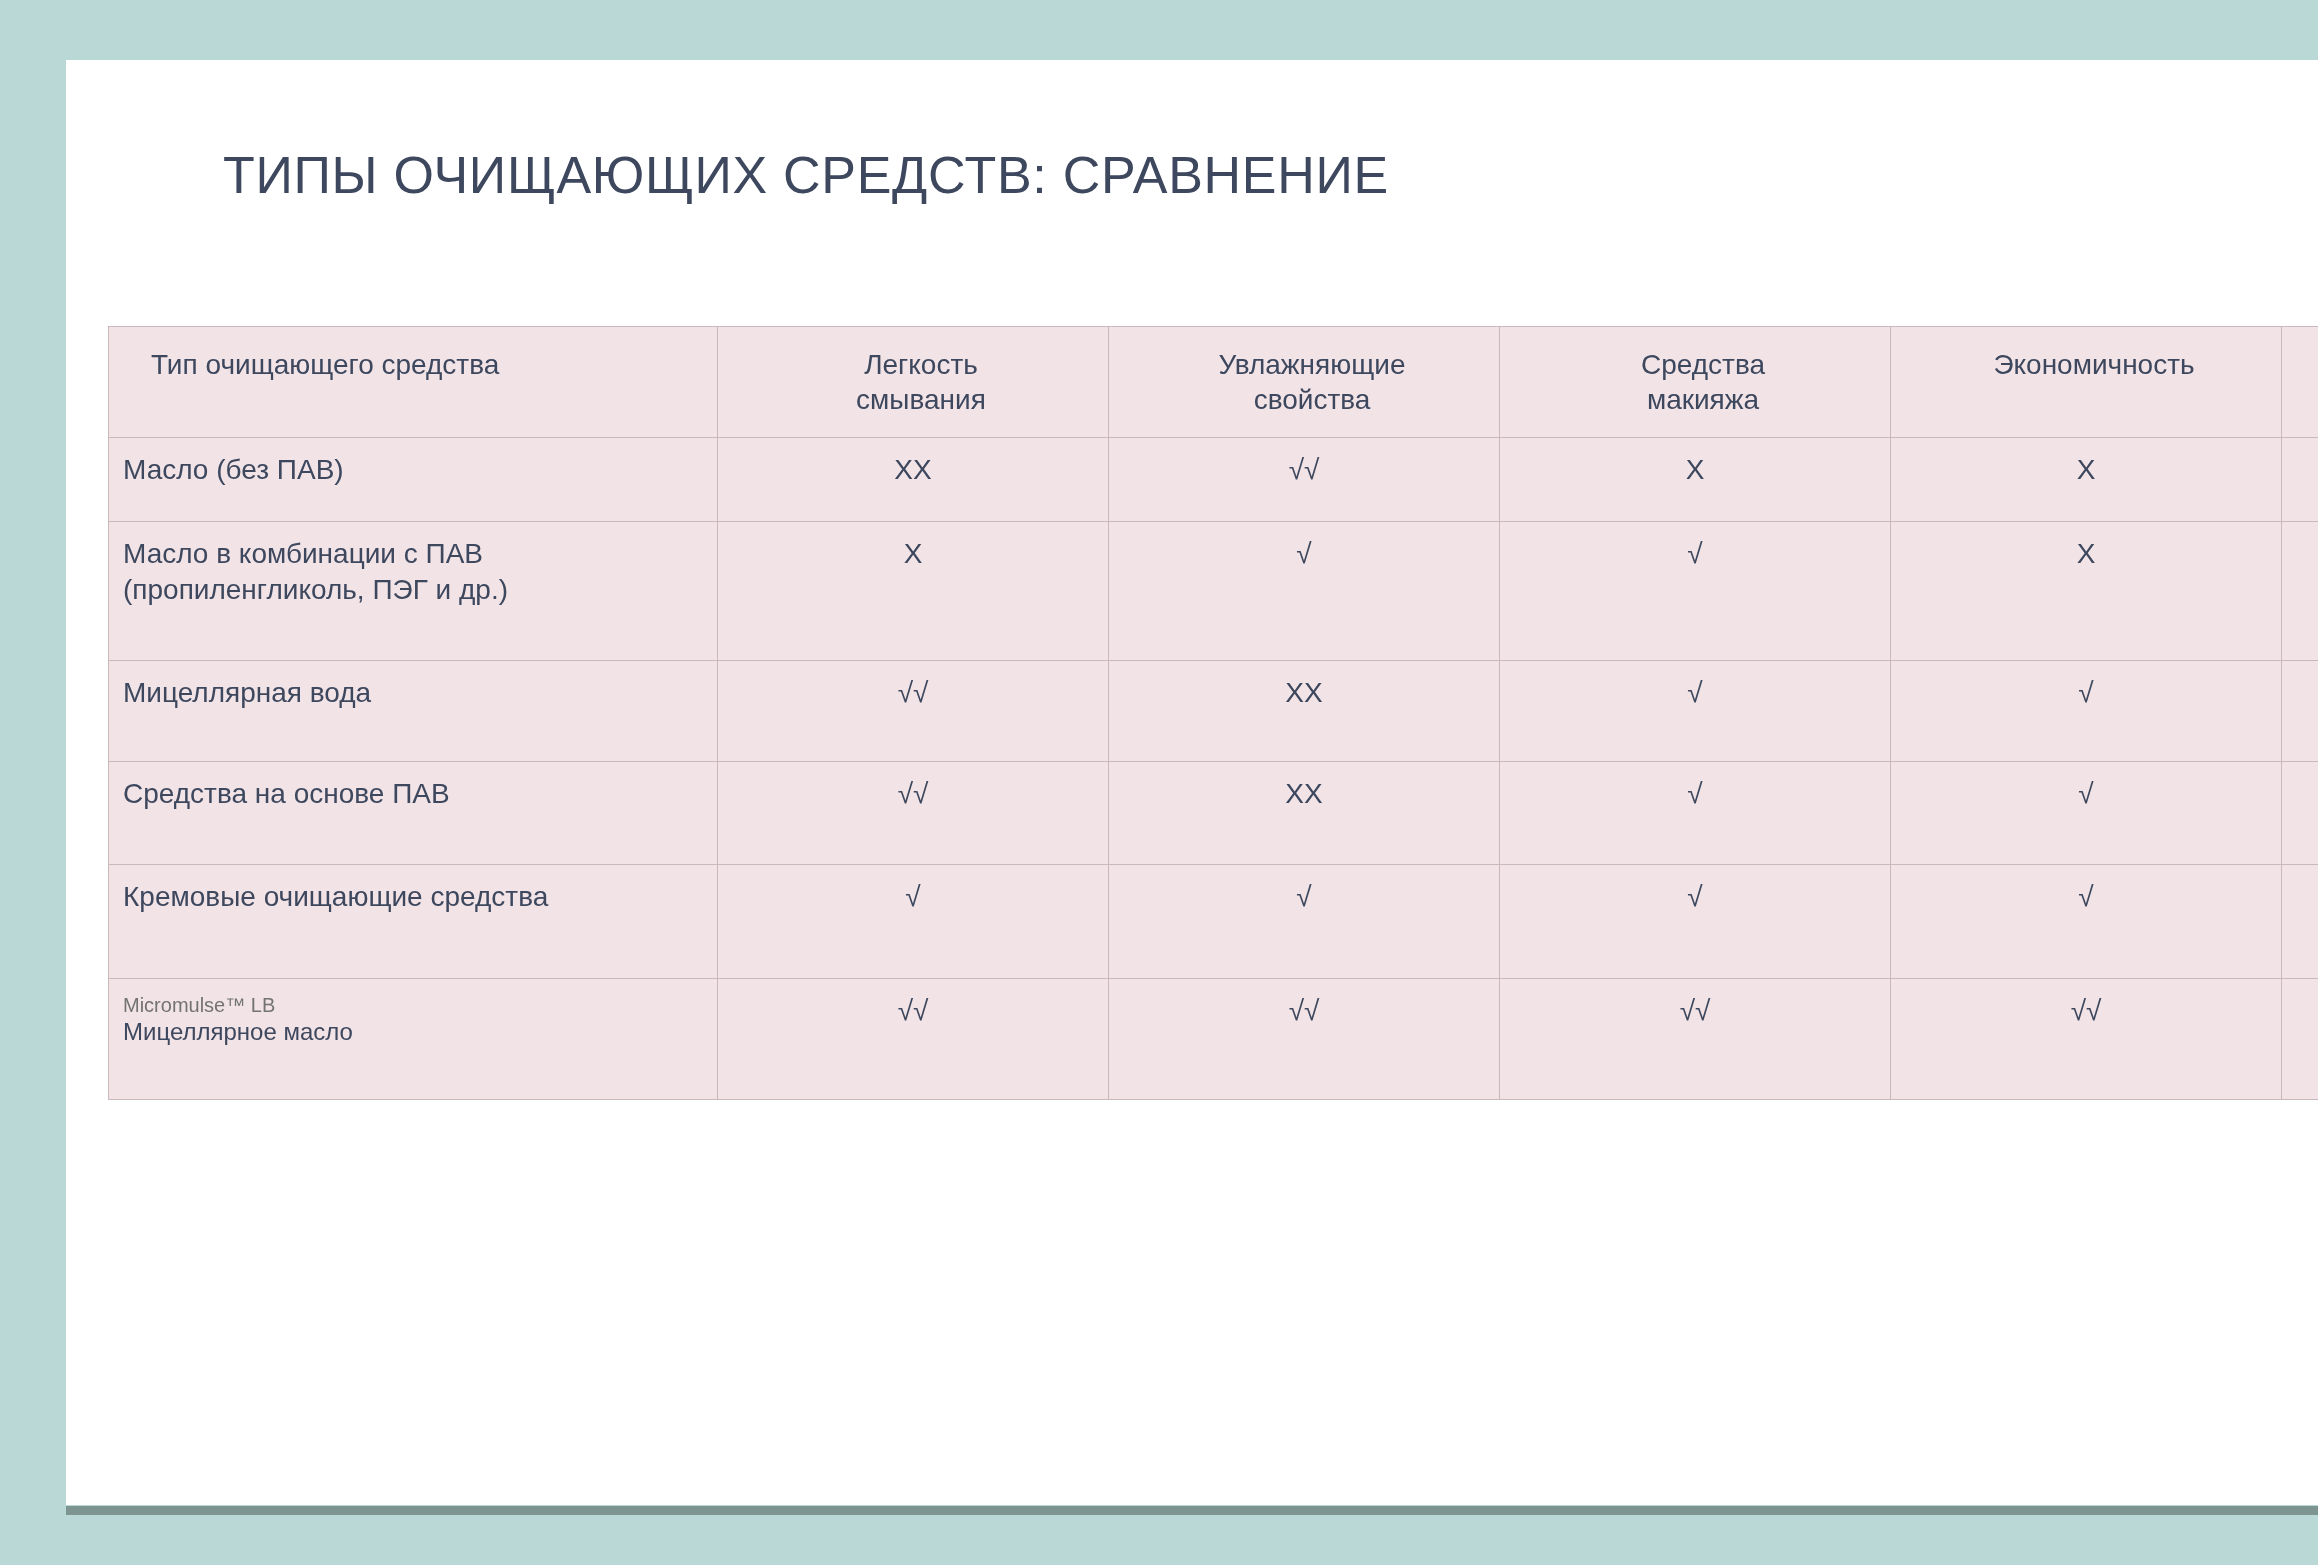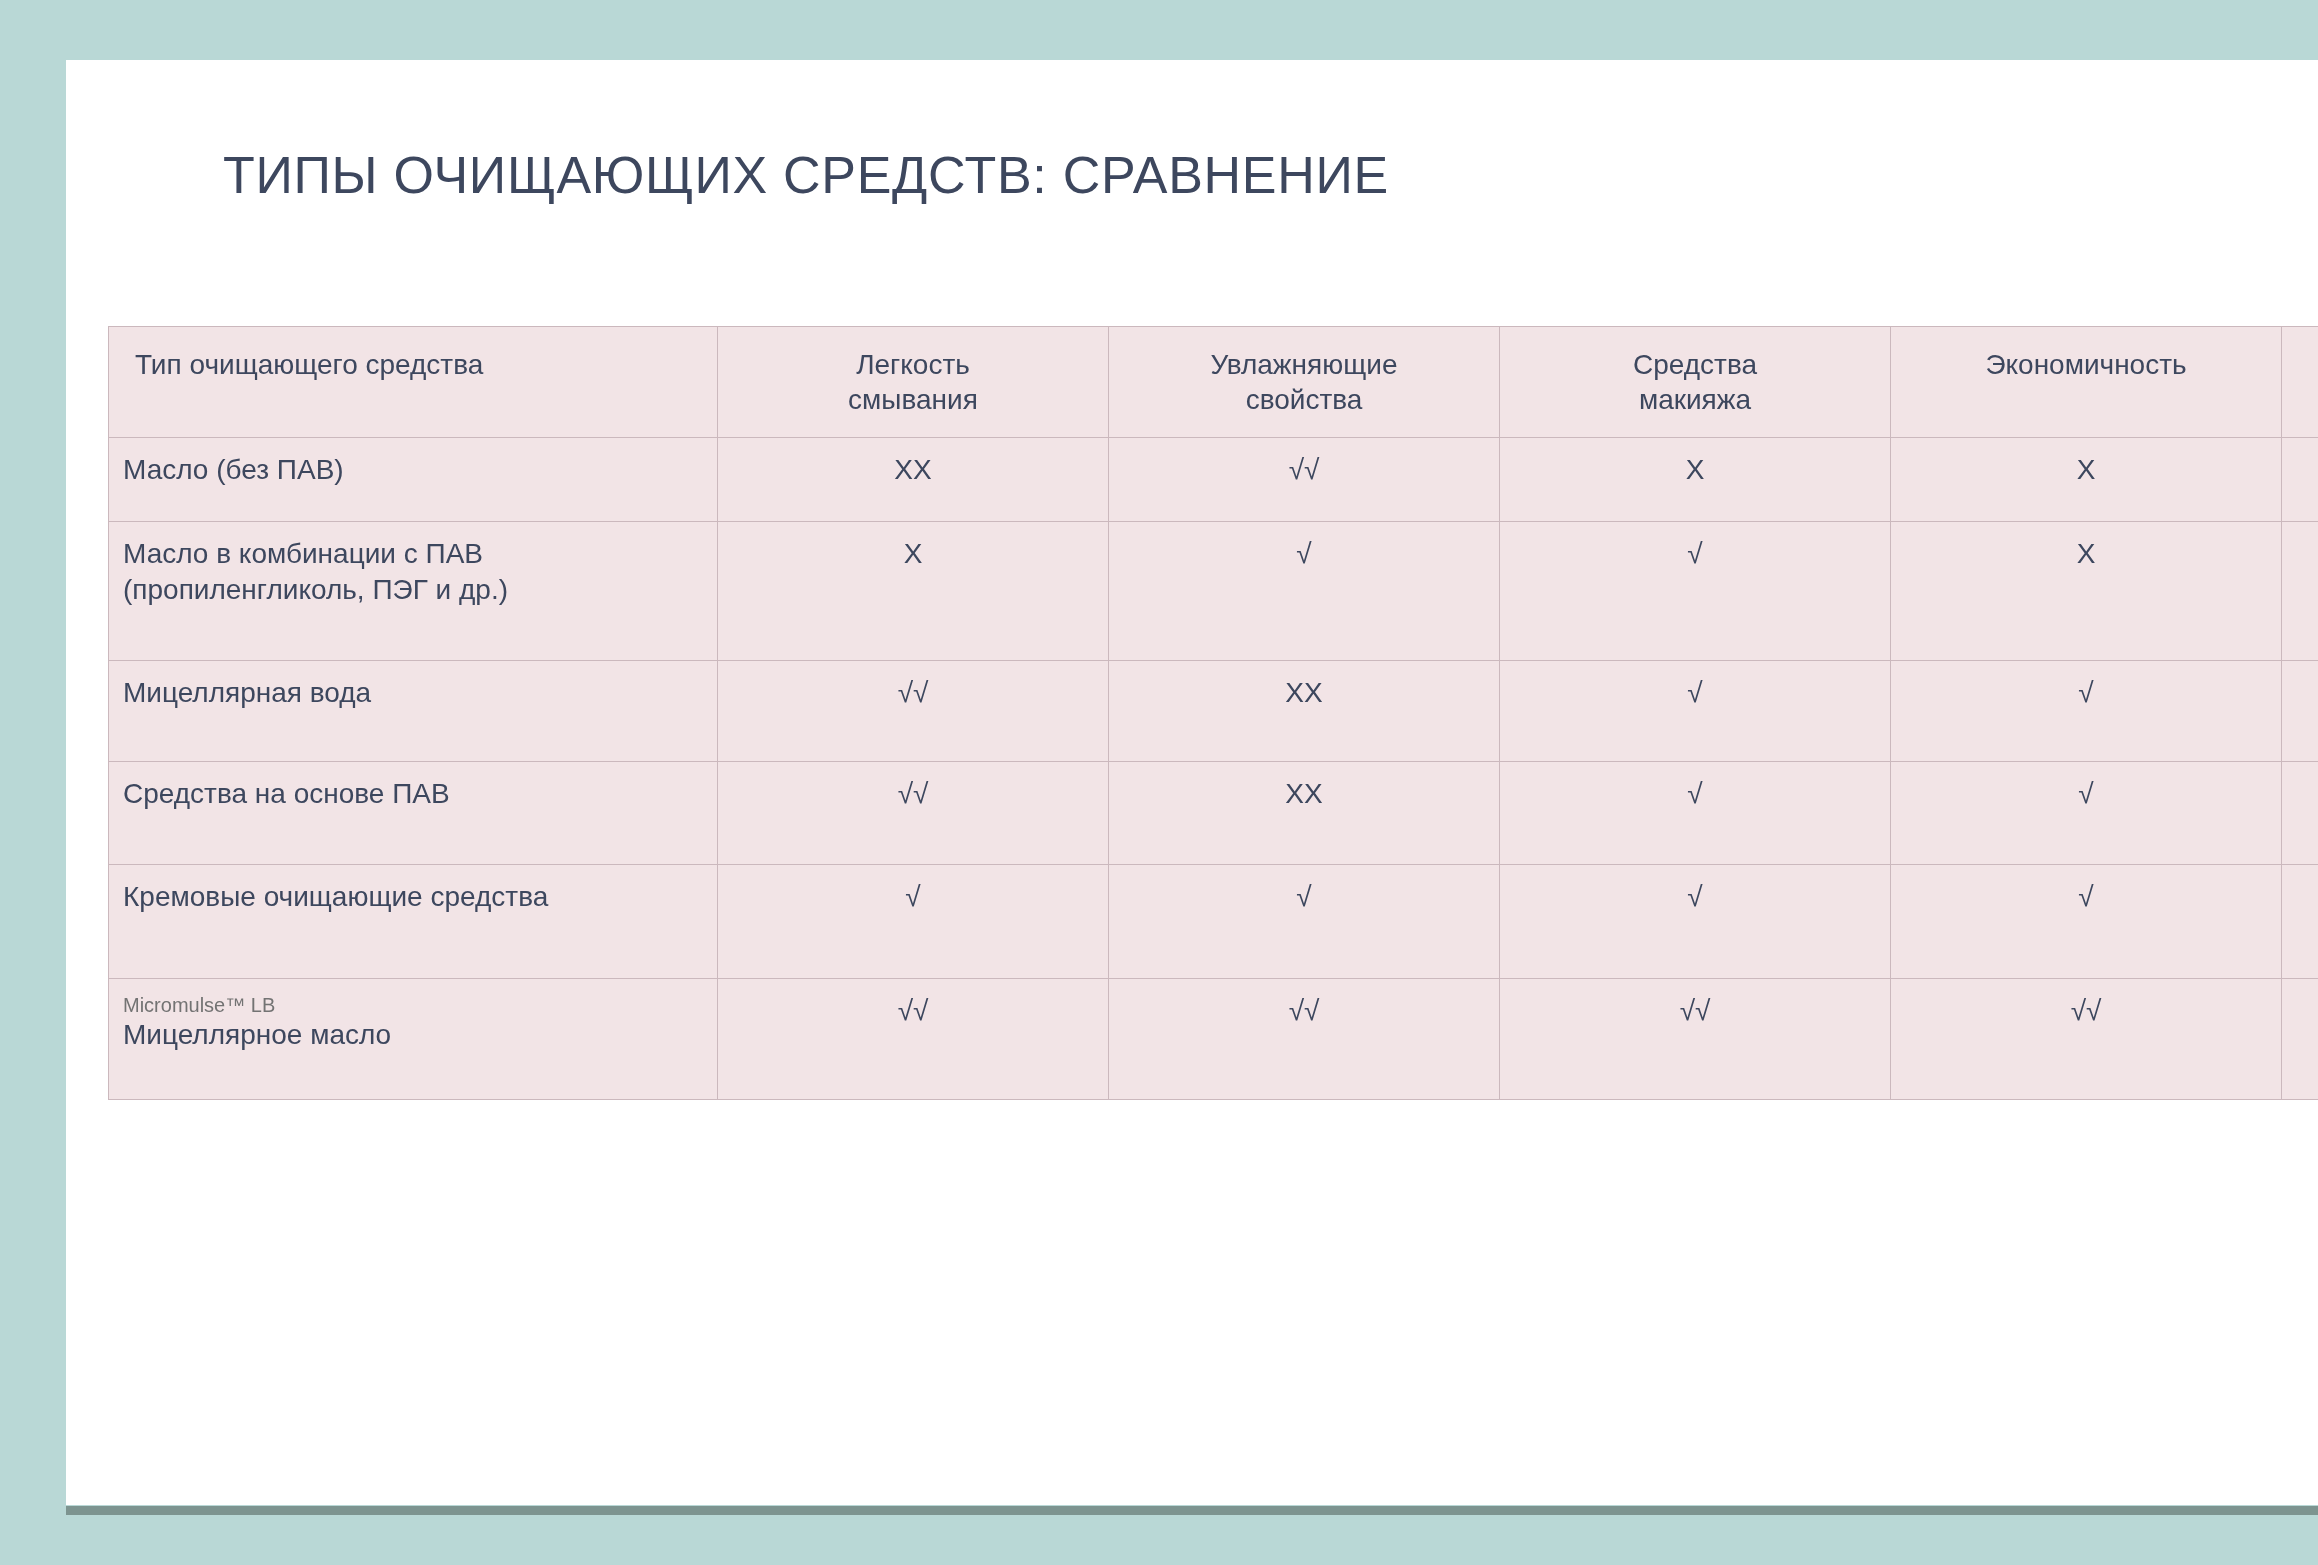--- a/index.html
+++ b/index.html
@@ -85,21 +85,21 @@
   .cmp-table thead th {
     font-size: 28px;
     line-height: 1.28;
     padding: 19.5px 14px 16.7px 14px;
     text-align: center;
   }
   .cmp-table thead th.h-type {
     text-align: left;
     padding-left: 26px;
   }
-  .hdr-cell { display: block; }
+  .hdr-cell { display: block; margin-left: 16px; }
 
   
   .cmp-table tbody td {
     font-size: 28px;
     line-height: 1.30;
     padding: 14px 14px 14px 14px;
     text-align: center;
   }
   .cmp-table tbody td.t-name {
     text-align: left;
@@ -116,21 +116,21 @@
   tr.r6 { height: 121px; }
 
   .brand-line {
     display: block;
     font-size: 20px;
     color: #737373;
     line-height: 1.20;
   }
   .brand-sub {
     display: block;
-    font-size: 28px;
+    font-size: 24px;
     color: #3d475e;
     line-height: 1.25;
   }
 
   .mark { display: inline-block; }
 </style>
 </head>
 <body>
 
 <div class="slide-frame">

